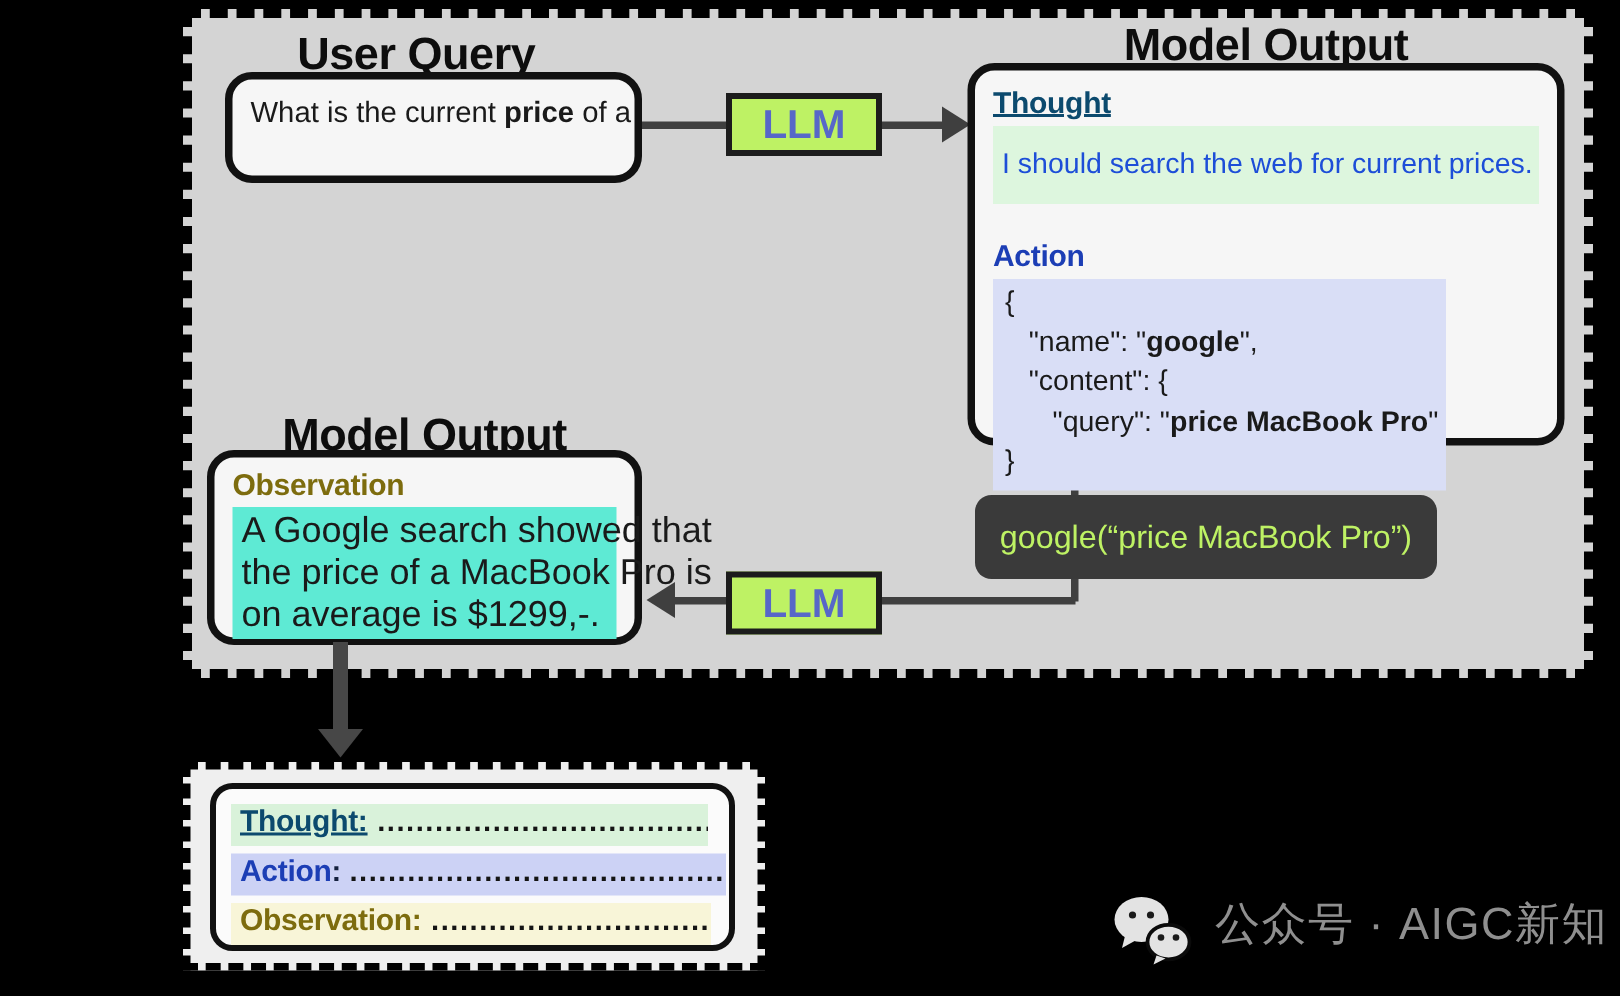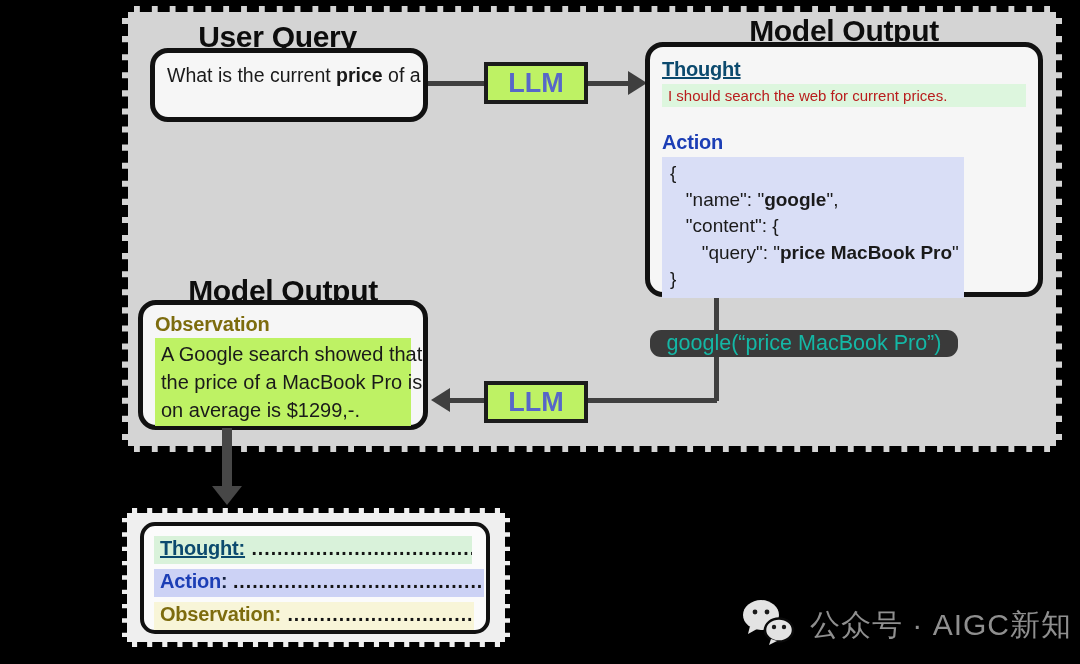--- a/index.html
+++ b/index.html
@@ -36,49 +36,49 @@
 
   .mo-right-box { left: 645px; top: 42px; width: 398px; height: 255px; padding: 11px 12px; }
   .mo-left-box  { left: 138px; top: 300px; width: 290px; height: 130px; padding: 8px 12px; }
 
   .lbl { font-size: 20px; font-weight: bold; letter-spacing: -0.2px; }
   .lbl-green  { color: #0c4a6e; text-decoration: underline; }
   .lbl-blue   { color: #1c3eb5; }
   .lbl-olive  { color: #7d6c0e; }
 
   .thought-highlight {
-    margin-top: 3px; background: #ddf6de; padding: 3px 6px;
-    font-size: 15px; color: #b91c1c; white-space: nowrap;
+    margin-top: 3px; background: #ddf6de; padding: 15px 6px;
+    font-size: 19px; color: #1d4ed8; white-space: nowrap;
   }
   .action-label-right { margin-top: 24px; }
   .code-block {
     margin-top: 3px; width: 302px; background: #d9def6; padding: 3px 8px 5px 8px;
   }
   .code-line { font-size: 19px; line-height: 26.5px; color: #1a1a1a; white-space: pre; }
   .code-line span { white-space: pre; }
 
   .obs-highlight {
-    margin-top: 2px; background: #bef264; padding: 2px 6px;
-    font-size: 20px; line-height: 28px; color: #1a1a1a; white-space: nowrap;
+    margin-top: 2px; background: #5eead4; padding: 2px 6px;
+    font-size: 24px; line-height: 28px; color: #1a1a1a; white-space: nowrap;
   }
 
   
   .llm-box {
     position: absolute; z-index: 3; width: 104px; height: 42px;
     background: #bef264; border: 4px solid #1c1c1c;
     display: flex; align-items: center; justify-content: center;
     font-size: 27px; font-weight: bold; color: #5767c8;
   }
   .llm-1 { left: 484px; top: 62px; }
   .llm-2 { left: 484px; top: 381px; }
 
   
   .tool-pill {
-    position: absolute; z-index: 3; left: 650px; top: 330px; width: 308px; height: 27px;
-    background: #3a3a3a; border-radius: 11px; color: #14b8a6;
+    position: absolute; z-index: 3; left: 650px; top: 330px; width: 308px; height: 56px;
+    background: #3a3a3a; border-radius: 11px; color: #bef264;
     display: flex; align-items: center; justify-content: center; font-size: 21.5px; text-align: right;
   }
 
   
   .line { position: absolute; background: #3f3f3f; z-index: 2; }
   .conn-q-llm    { left: 424px; top: 81px;  width: 60px;  height: 5px; }
   .conn-llm-mo   { left: 588px; top: 81px;  width: 44px;  height: 5px; }
   .head-right {
     position: absolute; z-index: 2; left: 628px; top: 71px; width: 0; height: 0;
     border-top: 12px solid transparent; border-bottom: 12px solid transparent;
@@ -116,21 +116,21 @@
   }
   .row-thought     { width: 318px; background: #d9f2da; }
   .row-action      { width: 330px; background: #ccd2f5; }
   .row-observation { width: 320px; background: #f8f5d8; }
   .dots { font-weight: bold; color: #141414; letter-spacing: 1px; }
   .sep-dark { font-weight: bold; color: #14203d; }
 
   
   .watermark {
     position: absolute; z-index: 2; left: 740px; top: 596px; height: 50px;
-    display: flex; align-items: flex-end; gap: 12px;
+    display: flex; align-items: flex-start; gap: 12px;
   }
   .watermark-text { font-size: 30px; color: #8f8f8f; letter-spacing: 1px; }
 </style>
 </head>
 <body>
 
 <div id="canvas">
 
   <div class="main-panel"></div>
 

